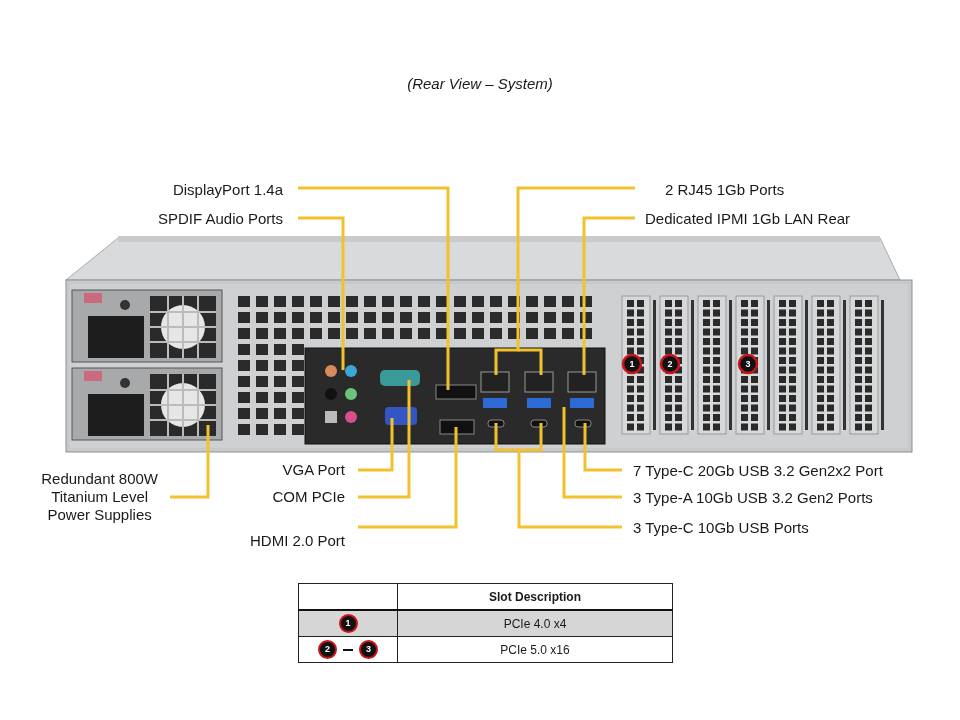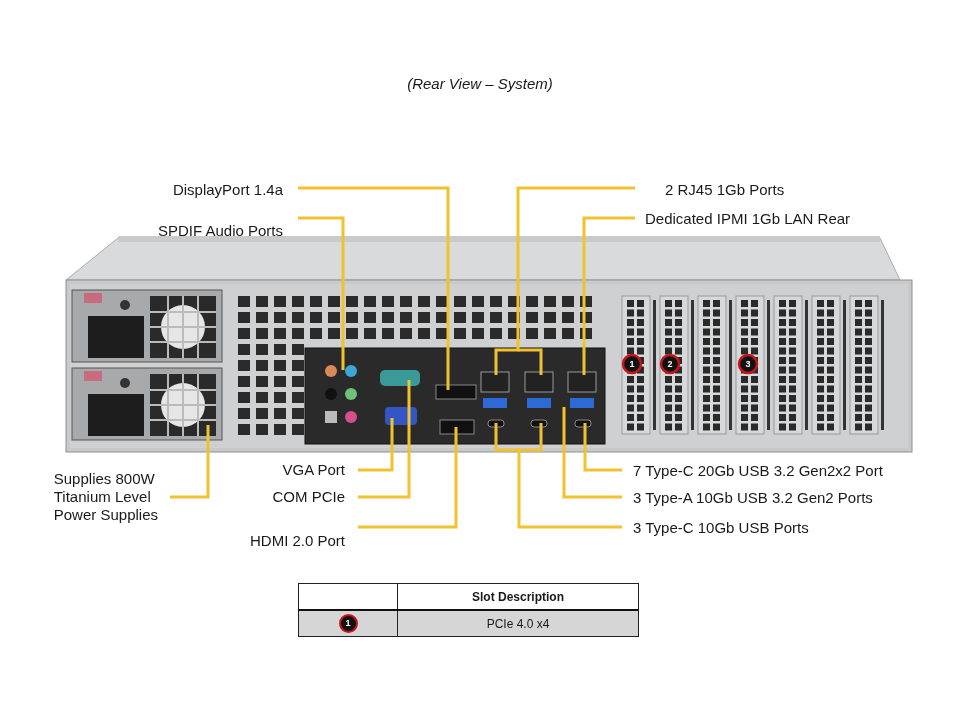--- a/index.html
+++ b/index.html
@@ -1,25 +1,25 @@
 <!DOCTYPE html>
 <html><head>
 <meta charset="utf-8">
 <style>
   html, body { margin:0; padding:0; background:#ffffff; }
   body { width:960px; height:720px; position:relative; overflow:hidden;
          font-family:"Liberation Sans", sans-serif; color:#1a1a1a; }
   .caption { position:absolute; left:0; width:960px; top:75px; text-align:center;
              font-style:italic; font-size:15px; }
   .lbl { position:absolute; font-size:15px; white-space:nowrap; line-height:18px; }
-  .lbl.r { text-align:left; }
+  .lbl.r { text-align:center; }
   svg.main { position:absolute; left:0; top:0; }
   .badge { fill:#111; stroke:#c8141b; stroke-width:2.5; }
   .badge-t { fill:#fff; font-size:9px; font-weight:bold; font-family:"Liberation Sans", sans-serif; }
-  table.slots { position:absolute; left:298px; top:583px; width:341px; border-collapse:collapse;
+  table.slots { position:absolute; left:298px; top:583px; width:375px; border-collapse:collapse;
                 font-size:12px;padding-left:30px; }
   table.slots td, table.slots th { border:1px solid #222; height:25px; text-align:center; padding:0; }
   table.slots th { font-weight:bold; border-bottom:2px solid #111; }
   table.slots tr.gray td { background:#d6d6d6; }
   .tbadge { display:inline-block; width:15px; height:15px; border-radius:50%; background:#111;
             border:2px solid #c8141b; color:#fff; font-size:9px; font-weight:bold; line-height:15px;
             text-align:center; vertical-align:middle; }
   .dash { display:inline-block; width:10px; height:2px; background:#111; vertical-align:middle; margin:0 6px; }
 </style>
 </head>
@@ -421,26 +421,26 @@
     <polyline points="358,497 409,497 409,380"></polyline>
     <polyline points="358,527 456,527 456,427"></polyline>
     <polyline points="622,470 585,470 585,423"></polyline>
     <polyline points="622,497 564,497 564,407"></polyline>
     <polyline points="622,527 519,527 519,450"></polyline>
     <polyline points="496,423 496,450 541,450 541,423"></polyline>
   </g>
 </svg>
 
 <div class="lbl r" style="right:677px; top:181px;">DisplayPort 1.4a</div>
-<div class="lbl r" style="right:677px; top:222px;margin-left:46px;">SPDIF Audio Ports</div>
+<div class="lbl r" style="right:677px; top:210px;margin-left:46px;">SPDIF Audio Ports</div>
 <div class="lbl" style="left:645px; top:181px;margin-left:20px;">2 RJ45 1Gb Ports</div>
 <div class="lbl" style="left:645px; top:210px;">Dedicated IPMI  1Gb LAN Rear</div>
 
 <div class="lbl r" style="right:802px; top:470px;">
-  <div>Supplies  800W</div>
+  <div>Redundant  800W</div>
   <div>Titanium  Level</div>
   <div>Power Supplies</div>
 </div>
 
 <div class="lbl r" style="right:615px; top:461px;">VGA Port</div>
 <div class="lbl r" style="right:615px; top:488px;">COM PCIe</div>
 <div class="lbl r" style="right:615px; top:532px;">HDMI 2.0 Port</div>
 
 <div class="lbl" style="left:633px; top:462px;">7 Type-C  20Gb USB 3.2 Gen2x2  Port</div>
 <div class="lbl" style="left:633px; top:489px;">3 Type-A  10Gb USB 3.2 Gen2 Ports</div>
@@ -449,14 +449,18 @@
 <table class="slots">
   <tbody>
       <tr>
     <th style="width:98px;"></th>
     <th>Slot Description</th>
   </tr>
   <tr class="gray">
     <td><span class="tbadge">1</span></td>
     <td>PCIe  4.0 x4</td>
   </tr>
+  <tr>
+    <td><span class="tbadge">2</span><span class="dash"></span><span class="tbadge">3</span></td>
+    <td>PCIe  5.0 x16</td>
+  </tr>
 </tbody>
   </table>
 
 </body></html>

